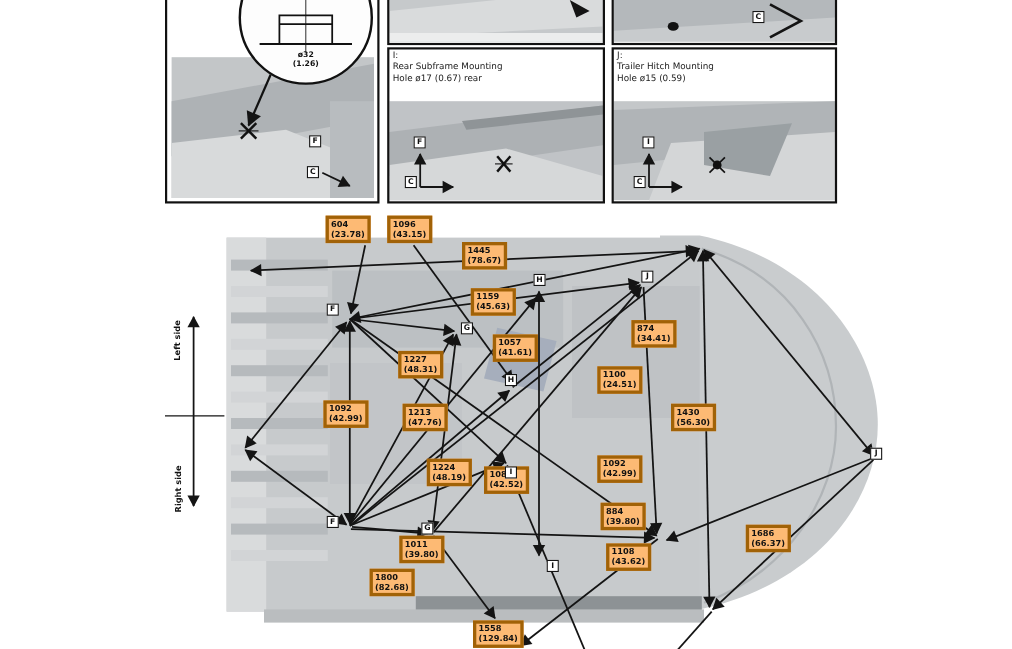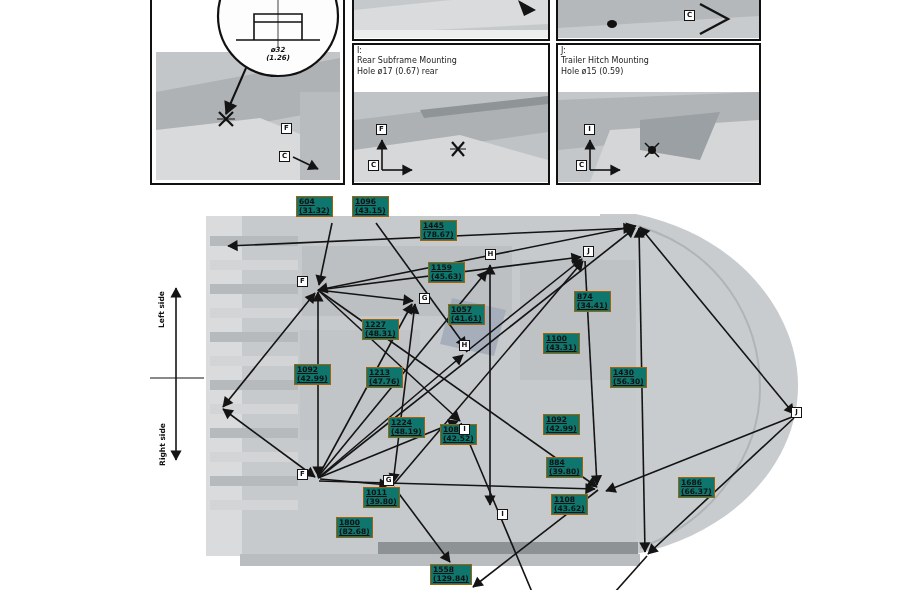--- a/index.html
+++ b/index.html
@@ -1,27 +1,27 @@
 <!DOCTYPE html>
 <html><head>
 <meta charset="utf-8">
 <style>
   html,body{margin:0;padding:0;background:#fff;}
   #stage{position:relative;width:920px;height:590px;background:#fff;overflow:hidden;
          font-family:"DejaVu Sans",sans-serif;}
   #art{position:absolute;left:0;top:0;z-index:1;}
-  .dim{position:absolute;background:#0f766e;border:1px solid #a16207;font:bold 7.5px/1.15 "DejaVu Sans",sans-serif;
-       color:#111;padding:1px 2px;white-space:nowrap;z-index:3;text-decoration:underline;}
+  .dim{position:absolute;background:#fdba74;border:3px solid #a16207;font:bold 7.5px/1.15 "DejaVu Sans",sans-serif;
+       color:#111;padding:1px 2px;white-space:nowrap;z-index:3;}
   .dim span{display:block;}
   .pt{position:absolute;background:#fff;border:1px solid #141414;font:bold 7px/9px "DejaVu Sans",sans-serif;
       color:#111;width:9px;height:9px;text-align:center;z-index:3;}
   .hdr{position:absolute;font:8px/1.3 "DejaVu Sans",sans-serif;color:#222;white-space:nowrap;z-index:3;}
   .hdr span{display:block;}
   .callout{position:absolute;font:bold 7px/1.2 "DejaVu Sans",sans-serif;color:#111;text-align:center;z-index:3;}
-  .callout span{display:block;font-style:italic;}
+  .callout span{display:block;}
   .rot{position:absolute;font:bold 7.5px "DejaVu Sans",sans-serif;color:#111;
        transform:rotate(-90deg);transform-origin:center center;white-space:nowrap;z-index:3;}
 </style>
 </head>
 <body>
 
 <div id="stage">
 
   <svg id="art" width="920" height="590" viewBox="0 0 920 590">
     <defs>
@@ -183,21 +183,21 @@
   <div class="pt" style="left:368px;top:160px">C</div>
   <div class="pt" style="left:584px;top:124px">I</div>
   <div class="pt" style="left:576px;top:160px">C</div>
   <div class="pt" style="left:684px;top:10px">C</div>
 
   <div class="rot" style="left:143px;top:305px">Left side</div>
   <div class="rot" style="left:141px;top:440px">Right side</div>
 
   <div class="dim" style="left:296px;top:196px">
     <span>604</span>
-    <span>(31.32)</span>
+    <span>(23.78)</span>
   </div>
   <div class="dim" style="left:352px;top:196px">
     <span>1096</span>
     <span>(43.15)</span>
   </div>
   <div class="dim" style="left:420px;top:220px">
     <span>1445</span>
     <span>(78.67)</span>
   </div>
   <div class="dim" style="left:428px;top:262px">
@@ -207,21 +207,21 @@
   <div class="dim" style="left:448px;top:304px">
     <span>1057</span>
     <span>(41.61)</span>
   </div>
   <div class="dim" style="left:574px;top:291px">
     <span>874</span>
     <span>(34.41)</span>
   </div>
   <div class="dim" style="left:543px;top:333px">
     <span>1100</span>
-    <span>(43.31)</span>
+    <span>(24.51)</span>
   </div>
   <div class="dim" style="left:294px;top:364px">
     <span>1092</span>
     <span>(42.99)</span>
   </div>
   <div class="dim" style="left:362px;top:319px">
     <span>1227</span>
     <span>(48.31)</span>
   </div>
   <div class="dim" style="left:366px;top:367px">

